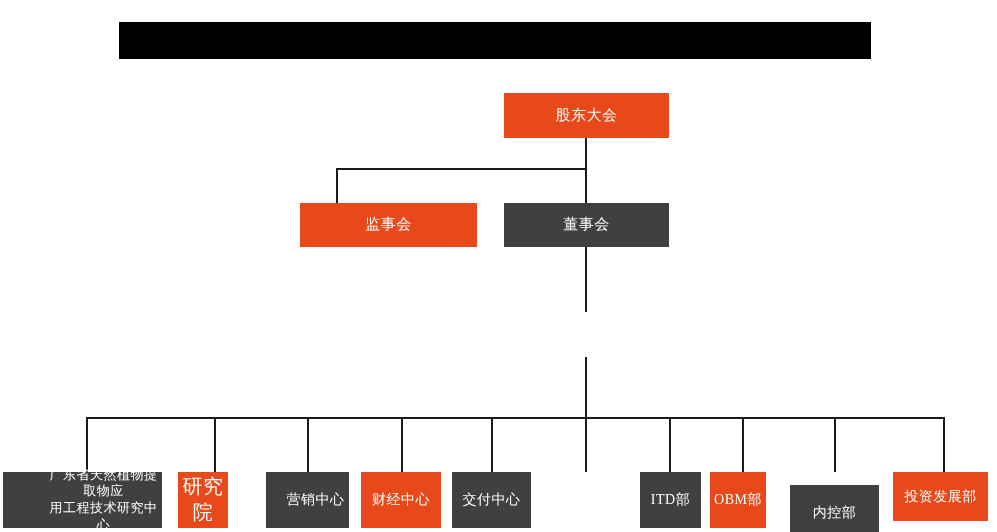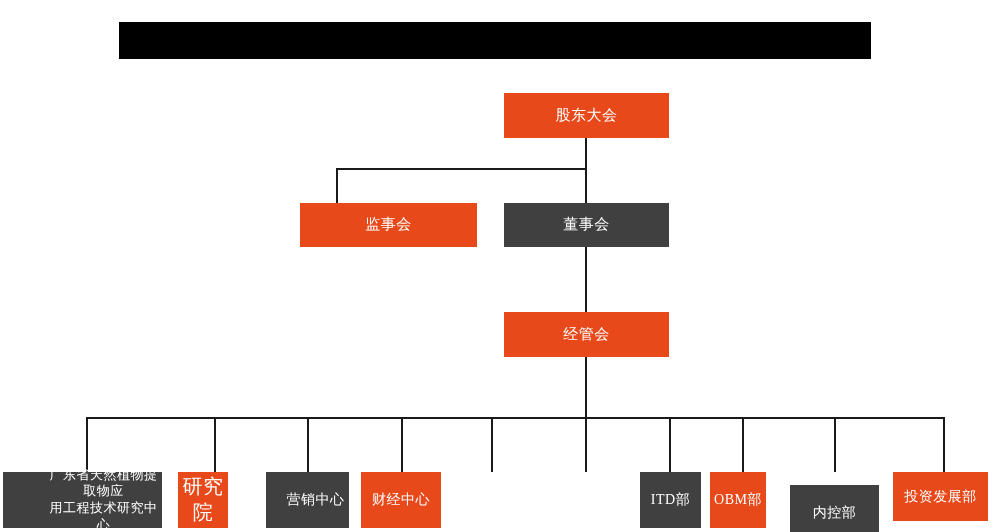--- a/index.html
+++ b/index.html
@@ -91,40 +91,40 @@
   </div>
 
   <div class="node dark" style="left:254px; top:203px; width:177px; height:44px; font-size:15px;margin-left:46px;">
     <span class="label">监事会</span>
   </div>
 
   <div class="node light" style="left:504px; top:203px; width:165px; height:44px; font-size:15px;">
     <span class="label">董事会</span>
   </div>
 
-  <div class="node dark" style="left:504px; top:312px; width:165px; height:45px; font-size:15px;">
-    <span class="label">经管会</span>
-  </div>
 
   <div class="node light" style="left:3px; top:472px; width:159px; height:56px; font-size:13px;padding-left:42px;">
     <span class="label"><span>广东省天然植物提取物应</span><br><span>用工程技术研究中心</span></span>
   </div>
 
   <div class="node dark" style="left:178px; top:472px; width:50px; height:56px; font-size:20px;">
     <span class="label">研究院</span>
   </div>
 
   <div class="node light" style="left:266px; top:472px; width:83px; height:56px; font-size:14px;padding-left:16px;">
     <span class="label">营销中心</span>
   </div>
 
   <div class="node dark" style="left:361px; top:472px; width:80px; height:56px; font-size:14px;">
     <span class="label">财经中心</span>
   </div>
 
+  <div class="node light" style="left:452px; top:472px; width:79px; height:56px; font-size:14px;">
+    <span class="label">交付中心</span>
+  </div>
 
 
   <div class="node light" style="left:640px; top:472px; width:61px; height:56px; font-size:14px;">
     <span class="label">ITD部</span>
   </div>
 
   <div class="node dark" style="left:710px; top:472px; width:56px; height:56px; font-size:14px;">
     <span class="label">OBM部</span>
   </div>
 

